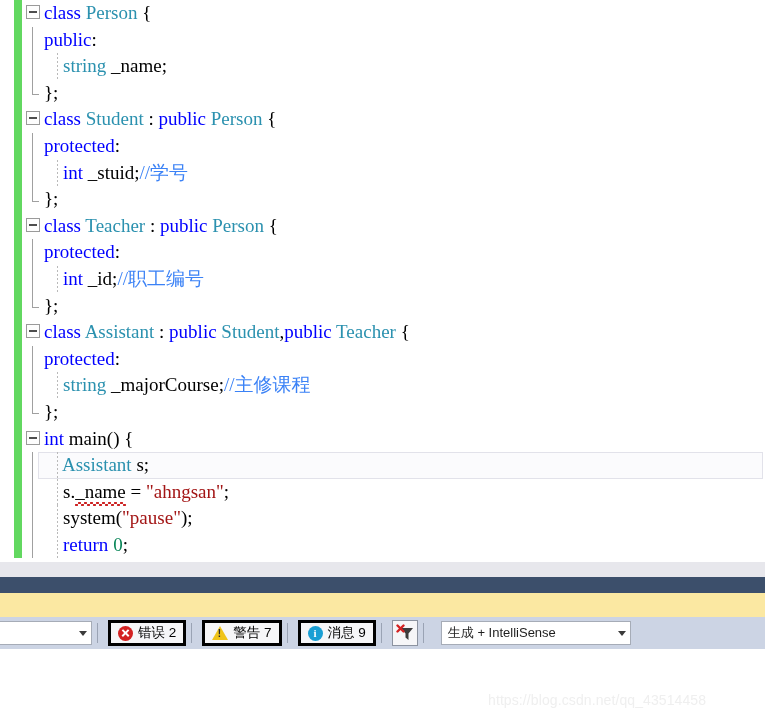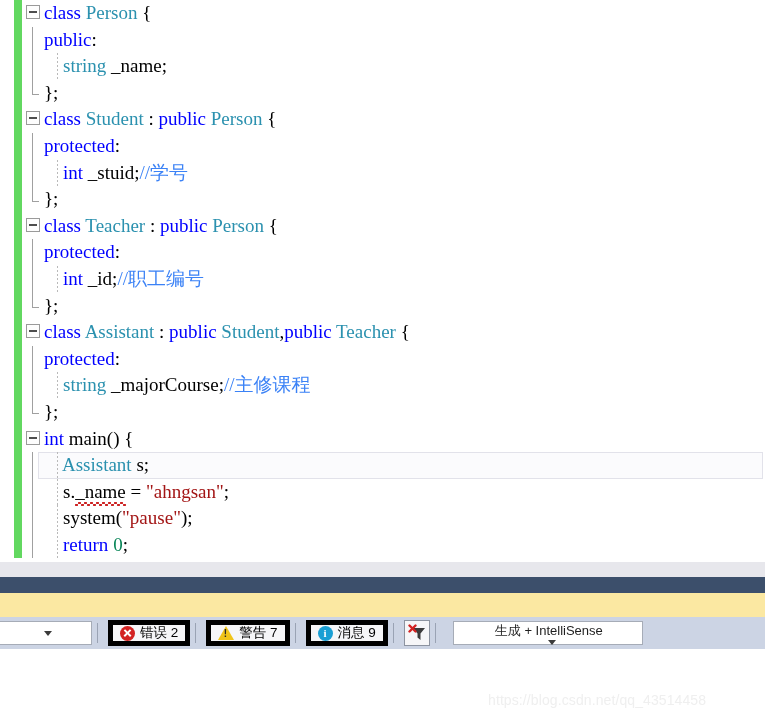--- a/index.html
+++ b/index.html
@@ -175,26 +175,25 @@
     align-items: center;
     padding-left: 0;
   }
 
   .tb-combo {
     height: 24px;
     background: #ffffff;
     border: 1px solid #a6acb7;
     display: flex;
     align-items: center;
-    justify-content: center;
+    justify-content: space-between;
     font-size: 13px;
     color: #1e1e1e;
     padding: 0 4px 0 6px;
     font-family: "Liberation Sans", sans-serif;
-    flex-direction: column;
   }
   #combo-scope {
     width: 96px;
     margin-left: -4px;
   }
   #combo-buildfilter {
     width: 190px;
     margin-left: 12px;
   }
   .caret-down {
@@ -207,21 +206,21 @@
 
   .tb-sep {
     width: 1px; height: 20px;
     background: #9aa3b4;
     margin: 0 5px;
   }
 
   .tb-toggle {
     height: 26px;
     background: #f6f6f8;
-    border: 5px solid #000000;
+    border: 3px solid #000000;
     display: flex;
     align-items: center;
     gap: 5px;
     padding: 0 7px;
     font-size: 13.5px;
     color: #000000;
     margin-left: 5px;
     font-family: "Liberation Sans", sans-serif;
   }
 

